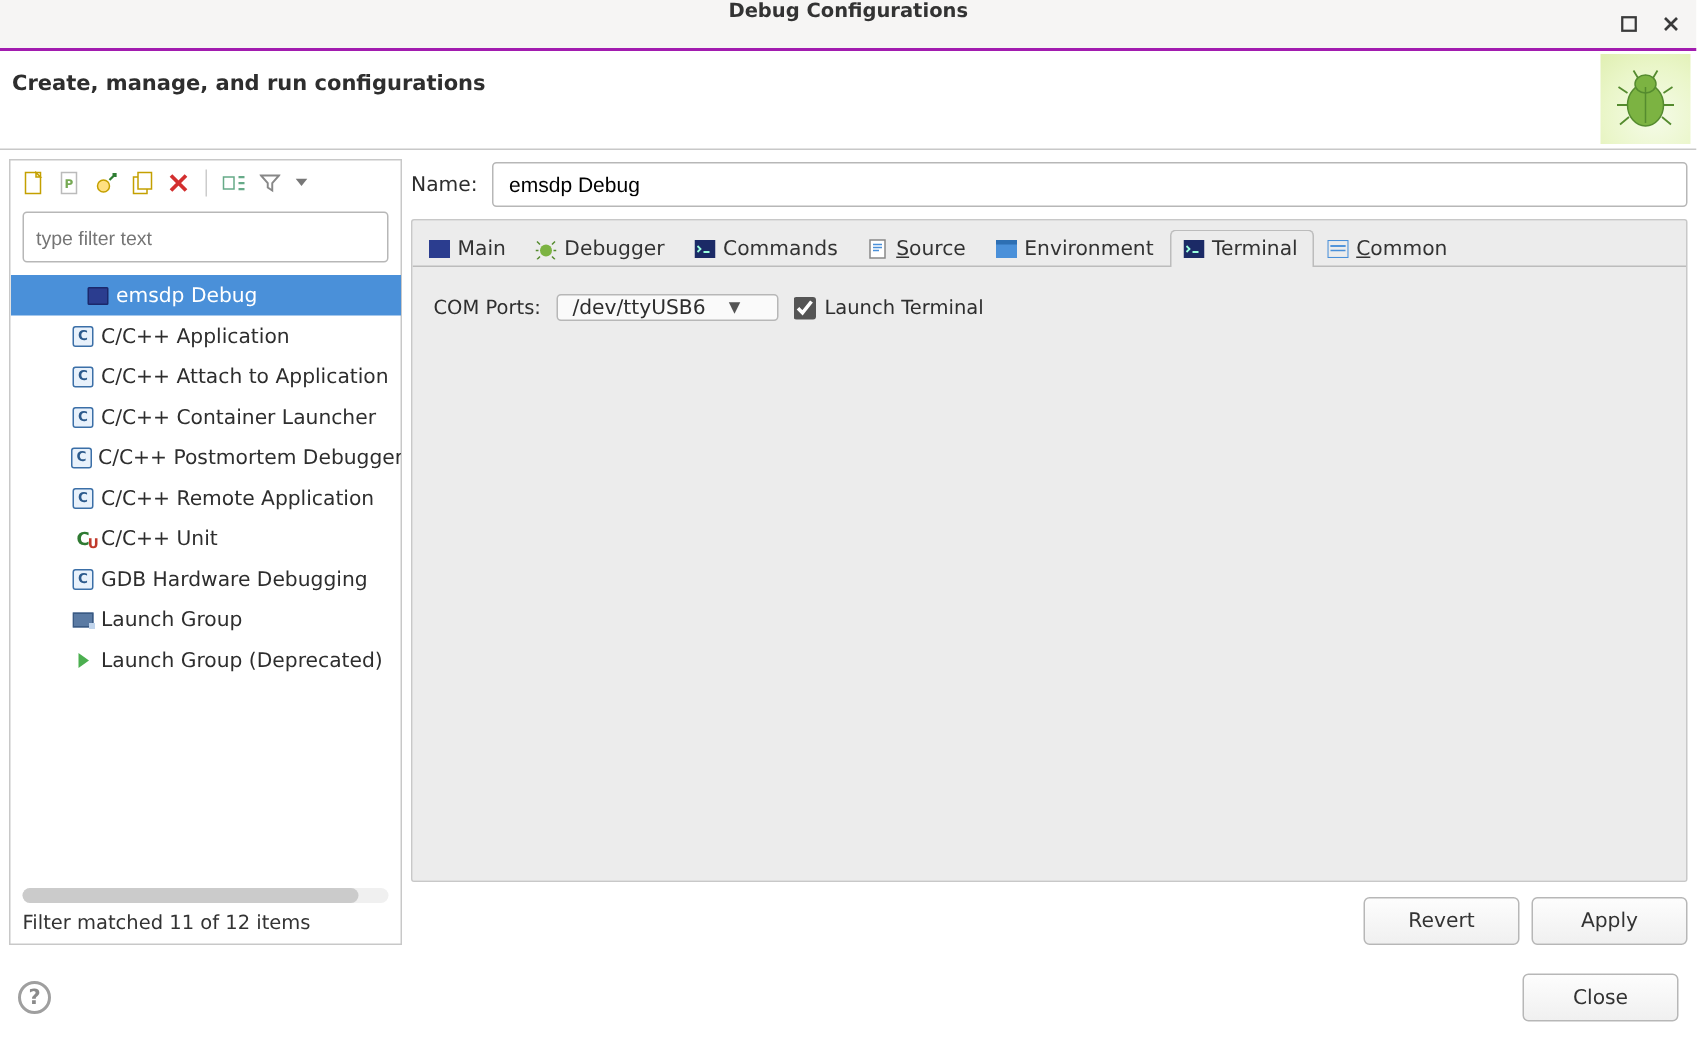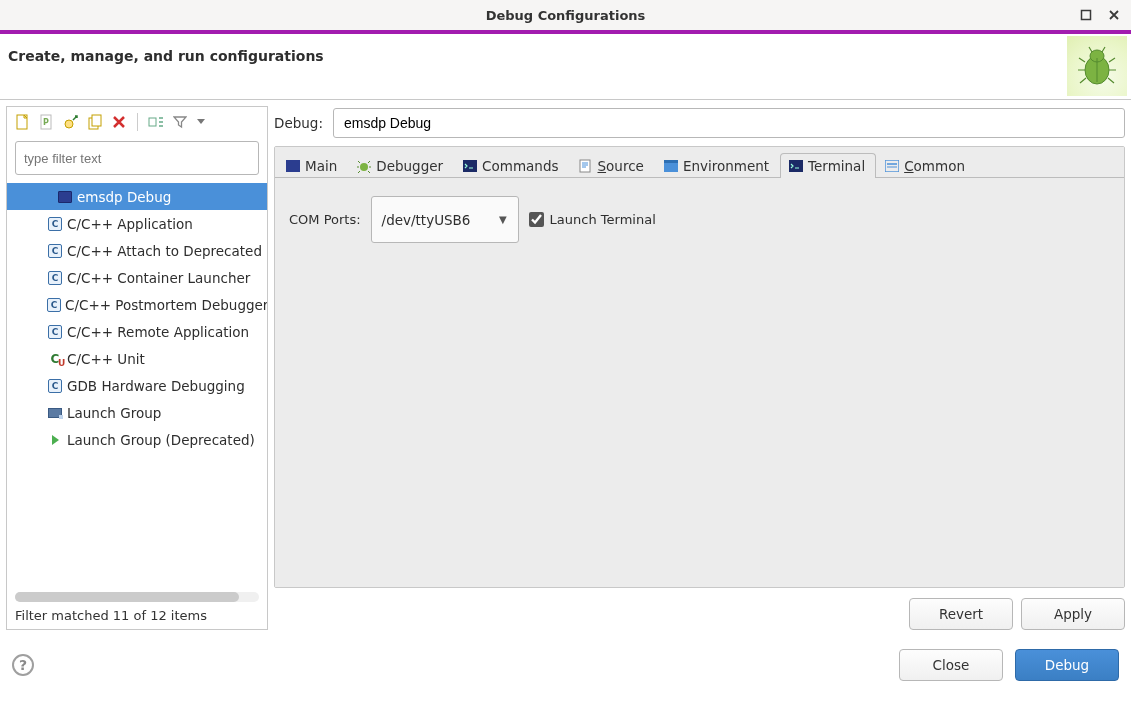--- a/index.html
+++ b/index.html
@@ -9,23 +9,22 @@
     font-size: 13px;
     color: #2e2e2e;
     background: #fff;
     width: 1131px; height: 701px;
     overflow: hidden;
   }
   
   .titlebar {
     height: 34px;
     background: #f6f5f4;
-    border-bottom: 4px solid #a21caf;
+    border-bottom: 2px solid #a21caf;
     display: flex;
-    align-items: center;
     justify-content: center;
     position: relative;
   }
   .titlebar .title {
     font-weight: 600;
     color: #333;
   }
   .titlebar .controls {
     position: absolute;
     right: 10px; top: 0;
@@ -209,25 +208,25 @@
   .tab u { text-decoration: underline; }
   .tab-body {
     flex:1;
     border-top:1px solid #bcbcbc;
     background:#ececec;
     padding: 18px 14px;
   }
   .form-row { display:flex; align-items:center; gap:10px; }
   .combo {
     display:flex; align-items:center; justify-content:space-between;
-    width:148px; height:47px;
+    width:148px; height:18px;
     border:1px solid #b7b7b7;
     background:#fafafa;
     border-radius:3px;
-    padding:0 11px 0 10px;
+    padding:0 24px 0 10px;
     font-size:13.5px;
   }
   .combo .arrow { color:#555; font-size:10px; }
   .chk { display:flex; align-items:center; gap:6px; }
   .chk input { width:15px; height:15px; margin:0; accent-color:#555;}
 
   .right .bottom-btns {
     display:flex; justify-content:flex-end;
     gap:8px;
     padding: 10px 0 0 0;
@@ -398,21 +397,21 @@
       <div class="tree-row child">
         <span class="ico">
             <span class="i-c">C</span>
           </span>
         <span class="lbl">C/C++ Application</span>
       </div>
       <div class="tree-row child">
         <span class="ico">
             <span class="i-c">C</span>
           </span>
-        <span class="lbl">C/C++ Attach to Deprecated</span>
+        <span class="lbl">C/C++ Attach to Application</span>
       </div>
       <div class="tree-row child">
         <span class="ico">
             <span class="i-c">C</span>
           </span>
         <span class="lbl">C/C++ Container Launcher</span>
       </div>
       <div class="tree-row child">
         <span class="ico">
             <span class="i-c">C</span>
@@ -451,21 +450,21 @@
       </div>
     </div>
 
     <div class="tree-scroll-track"></div>
     <div class="status">Filter matched 11 of 12 items</div>
   </div>
 
   <div class="right">
 
     <div class="name-row">
-      <label>Debug:</label>
+      <label>Name:</label>
       <input type="text" value="emsdp Debug" style="">
     </div>
 
     <div class="tabs-panel">
       <div class="tabs">
         <div class="tab">
           <span class="ico">
             <svg width="14" height="12" viewBox="0 0 14 12">
                 <rect x="0" y="0" width="14" height="12" fill="#2b3d8f"></rect>
               </svg>
@@ -554,17 +553,14 @@
     </div>
   </div>
 </div>
 
 <div class="footer">
   <div class="help-ico">?</div>
   <div class="btns">
     <div class="btn">
         <span>Close</span>
       </div>
-    <div class="btn primary">
-        <span>Debug</span>
-      </div>
   </div>
 </div>
 
 </body></html>

